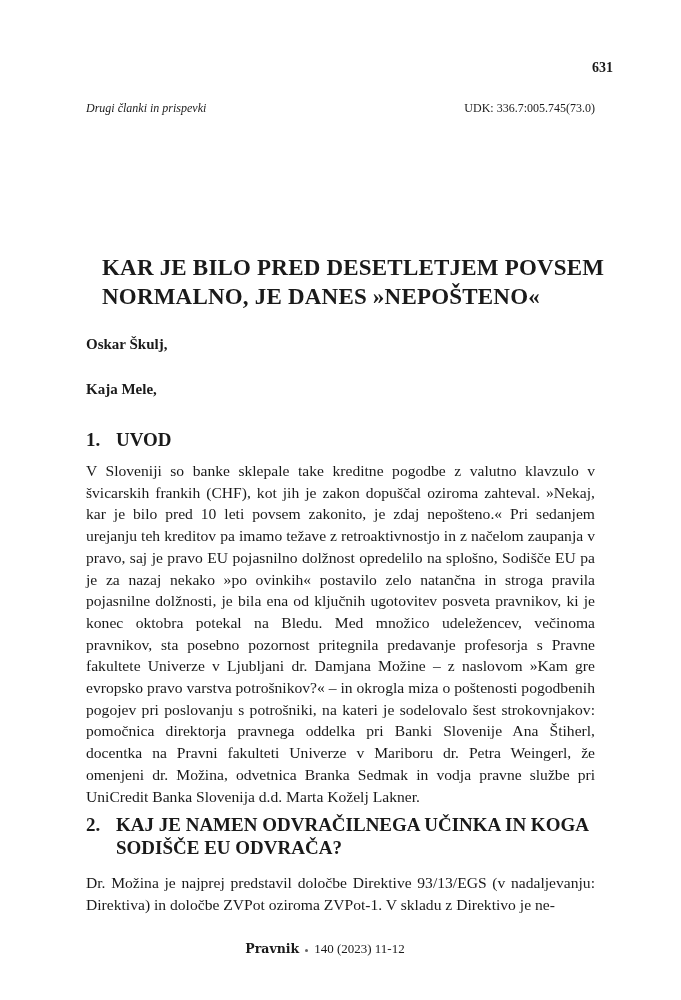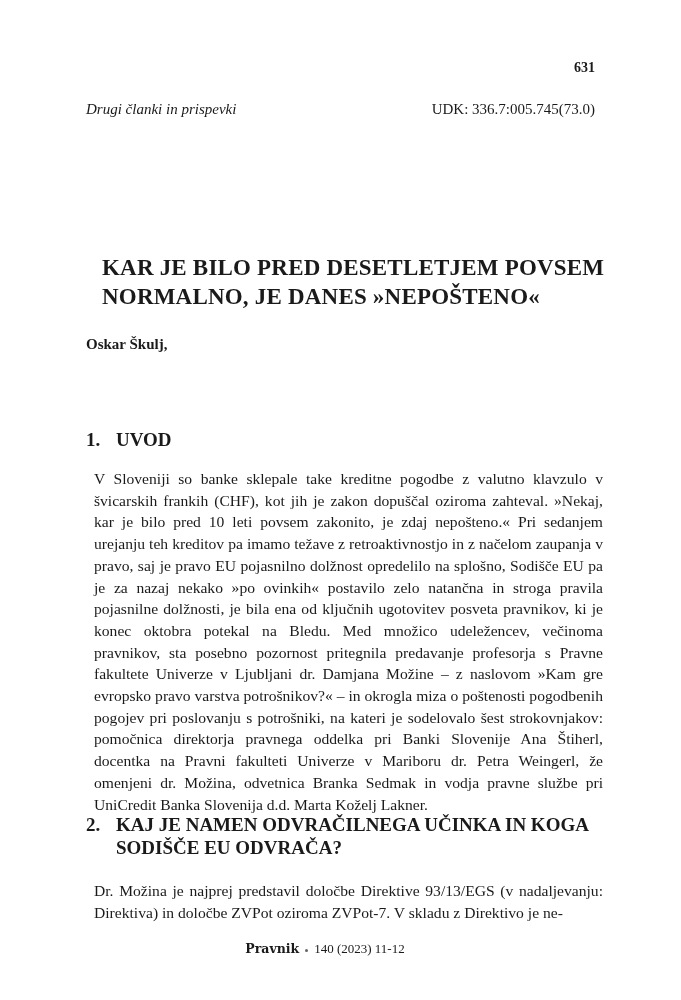--- a/index.html
+++ b/index.html
@@ -11,32 +11,32 @@
     width: 681px;
     height: 1000px;
     position: relative;
     overflow: hidden;
     font-family: "Liberation Serif", "DejaVu Serif", serif;
     color: #1a1a1a;
   }
   .page-number {
     position: absolute;
     top: 60px;
-    right: 86px;
+    right: 68px;
     font-size: 14px;
     font-weight: bold;
   }
   .running-header {
     position: absolute;
     top: 101px;
     left: 86px;
     right: 86px;
     display: flex;
     justify-content: space-between;
-    font-size: 15px;
+    font-size: 12px;
   }
   .section-label { font-style: italic; }
   .title {
     position: absolute;
     top: 237px;
     left: 86px;
     width: 520px;
     margin: 16px;
     font-size: 23px;
     line-height: 29px;
@@ -63,21 +63,21 @@
     font-weight: bold;
     display: flex;
   }
   .heading .num { width: 30px; flex: 0 0 30px; }
   .heading-1 { top: 428px; }
   .heading-2 { top: 813px; }
   .para {
     position: absolute;
     left: 86px;
     width: 509px;
-    margin: 8px;
+    margin: 0;
     font-size: 15.6px;
     line-height: 21.7px;
     text-align: justify;
   }
   .para-1 { top: 460px; }
   .para-2 { top: 872px; }
   .footer {
     position: absolute;
     top: 941px;
     left: 0;
@@ -113,31 +113,32 @@
 <h1 class="title">
   <span>KAR JE BILO PRED DESETLETJEM POVSEM</span><br>
   <span>NORMALNO, JE DANES »NEPOŠTENO«</span>
 </h1>
 
 <div class="author author-1">
   <span class="name">Oskar Škulj,</span>
 </div>
 
 <div class="author author-2">
+  <span class="name">Kaja Mele,</span>
 </div>
 
 <h2 class="heading heading-1">
   <span class="num">1.</span>
   <span class="txt">UVOD</span>
 </h2>
 
 <p class="para para-1">V Sloveniji so banke sklepale take kreditne pogodbe z valutno klavzulo v švicarskih frankih (CHF), kot jih je zakon dopuščal oziroma zahteval. »Nekaj, kar je bilo pred 10 leti povsem zakonito, je zdaj nepošteno.« Pri sedanjem urejanju teh kreditov pa imamo težave z retroaktivnostjo in z načelom zaupanja v pravo, saj je pravo EU pojasnilno dolžnost opredelilo na splošno, Sodišče EU pa je za nazaj nekako »po ovinkih« postavilo zelo natančna in stroga pravila pojasnilne dolžnosti, je bila ena od ključnih ugotovitev posveta pravnikov, ki je konec oktobra potekal na Bledu. Med množico udeležencev, večinoma pravnikov, sta posebno pozornost pritegnila predavanje profesorja s Pravne fakultete Univerze v Ljubljani dr. Damjana Možine – z naslovom »Kam gre evropsko pravo varstva potrošnikov?« – in okrogla miza o poštenosti pogodbenih pogojev pri poslovanju s potrošniki, na kateri je sodelovalo šest strokovnjakov: pomočnica direktorja pravnega oddelka pri Banki Slovenije Ana Štiherl, docentka na Pravni fakulteti Univerze v Mariboru dr. Petra Weingerl, že omenjeni dr. Možina, odvetnica Branka Sedmak in vodja pravne službe pri UniCredit Banka Slovenija d.d. Marta Koželj Lakner.</p>
 
 <h2 class="heading heading-2">
   <span class="num">2.</span>
   <span class="txt">KAJ JE NAMEN ODVRAČILNEGA UČINKA IN KOGA SODIŠČE EU ODVRAČA?</span>
 </h2>
 
-<p class="para para-2">Dr. Možina je najprej predstavil določbe Direktive 93/13/EGS (v nadaljevanju: Direktiva) in določbe ZVPot oziroma ZVPot-7. V skladu z Direktivo je ne-</p>
+<p class="para para-2">Dr. Možina je najprej predstavil določbe Direktive 93/13/EGS (v nadaljevanju: Direktiva) in določbe ZVPot oziroma ZVPot-1. V skladu z Direktivo je ne-</p>
 
 <div class="footer">
   <span class="journal">Pravnik</span><span class="dot"></span><span class="issue">140 (2023) 11-12</span>
 </div>
 
 </body></html>

